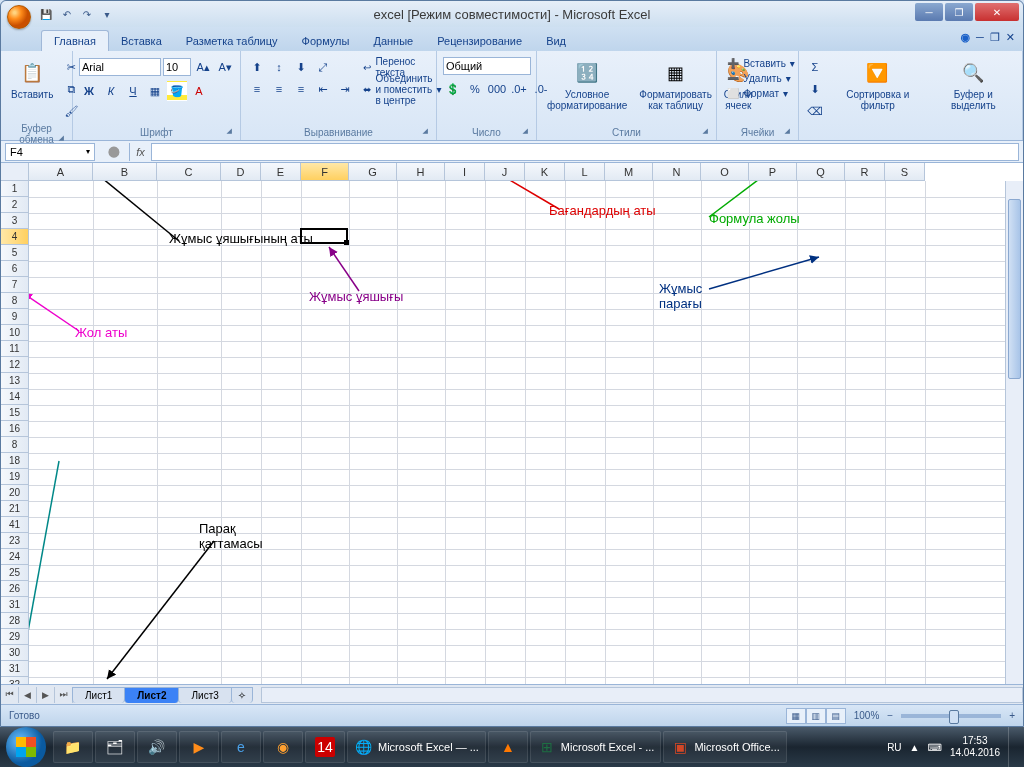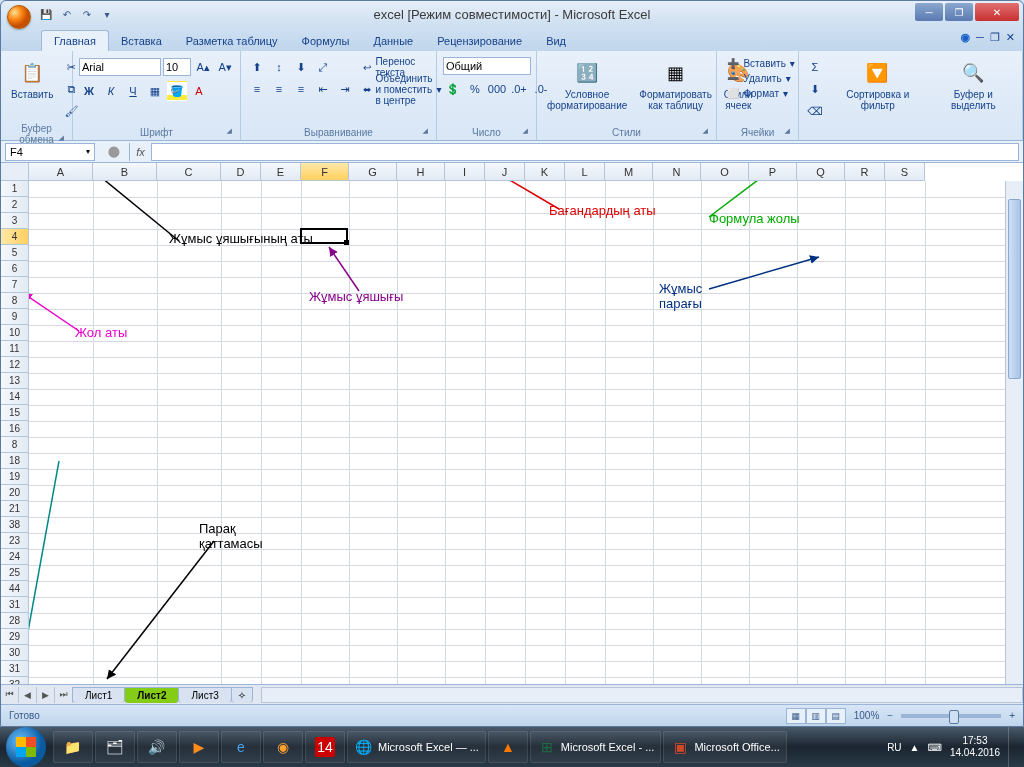--- a/index.html
+++ b/index.html
@@ -65,21 +65,21 @@
 .vscroll-thumb { position: absolute; left: 2px; right: 2px; top: 18px; height: 180px; background: linear-gradient(90deg, #d0e0f4, #a8c4e8); border: 1px solid #8aa8d0; border-radius: 2px; }
 
 
 .anno { position: absolute; font-size: 13px; pointer-events: none; }
 
 
 .sheet-bar { height: 20px; background: #e1e8f2; display: flex; align-items: center; border-top: 1px solid #9ab5d8; }
 .sheet-nav { display: flex; }
 .sheet-nav-btn { width: 18px; height: 16px; display: flex; align-items: center; justify-content: center; font-size: 9px; color: #555; border-right: 1px solid #b5c5da; cursor: pointer; }
 .sheet-tab { padding: 2px 12px; font-size: 10px; background: #d8e2f0; border: 1px solid #9ab5d8; border-bottom: none; margin-left: -1px; cursor: pointer; border-radius: 0 0 4px 4px; }
-.sheet-tab.active { background: #84cc16; font-weight: bold; }
+.sheet-tab.active { background: #3b82f6; font-weight: bold; }
 .hscroll { flex: 1; margin-left: 8px; height: 16px; background: #e8eef8; border: 1px solid #b5c5da; position: relative; }
 
 
 .status { height: 22px; background: linear-gradient(#d8e6f6, #bfd5ec); display: flex; align-items: center; justify-content: space-between; padding: 0 8px; font-size: 10px; color: #3a5a8a; border-top: 1px solid #9ab5d8; }
 .status-right { display: flex; align-items: center; gap: 8px; }
 .view-btns { display: flex; }
 .view-btn { width: 20px; height: 16px; border: 1px solid #9ab5d8; background: #e8f0fa; display: flex; align-items: center; justify-content: center; font-size: 9px; }
 .zoom-slider { width: 100px; height: 4px; background: #9ab5d8; position: relative; }
 .zoom-slider::after { content: ""; position: absolute; left: 48px; top: -4px; width: 8px; height: 12px; background: #d0e0f4; border: 1px solid #5a7aa0; border-radius: 2px; }
 
@@ -324,25 +324,25 @@
         <div class="row-h">12</div>
         <div class="row-h">13</div>
         <div class="row-h">14</div>
         <div class="row-h">15</div>
         <div class="row-h">16</div>
         <div class="row-h">8</div>
         <div class="row-h">18</div>
         <div class="row-h">19</div>
         <div class="row-h">20</div>
         <div class="row-h">21</div>
-        <div class="row-h">38</div>
+        <div class="row-h">41</div>
         <div class="row-h">23</div>
         <div class="row-h">24</div>
         <div class="row-h">25</div>
-        <div class="row-h">44</div>
+        <div class="row-h">26</div>
         <div class="row-h">31</div>
         <div class="row-h">28</div>
         <div class="row-h">29</div>
         <div class="row-h">30</div>
         <div class="row-h">31</div>
         <div class="row-h">32</div>
       </div>
     <div class="cells">
       <div class="cell-grid" id="gridlines">
           <div class="gv" style="left: 64px;"></div>

